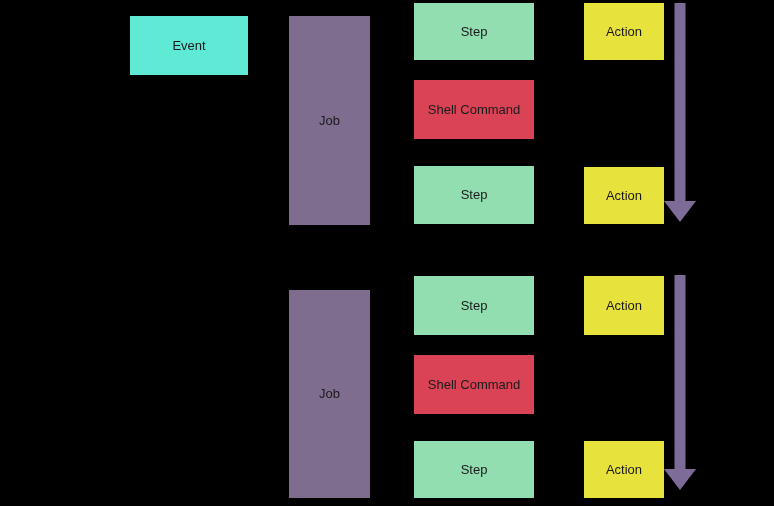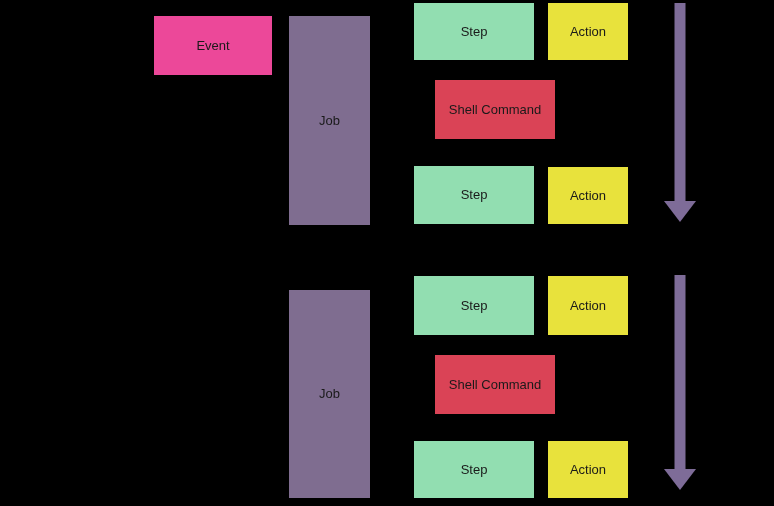--- a/index.html
+++ b/index.html
@@ -13,27 +13,27 @@
     color:#1a1a1a;
   }
   .node{
     position:absolute;
     display:flex;
     align-items:center;
     justify-content:center;
     text-align:left;
     line-height:1.2;
   }
-  .event-box{left:130px;top:16px;width:118px;height:59px;background:#ec4899;margin-left:24px;}
+  .event-box{left:130px;top:16px;width:118px;height:59px;background:#5eead4;}
   .job-box{width:81px;background:#7f6d90;}
   .job-1{left:289px;top:16px;height:209px;}
   .job-2{left:289px;top:290px;height:208px;}
   .step-box{left:414px;width:120px;background:#92deb1;}
-  .shell-box{left:414px;width:120px;background:#da4356;margin-left:21px;}
-  .action-box{left:548px;width:80px;background:#e8e23c;}
+  .shell-box{left:414px;width:120px;background:#da4356;}
+  .action-box{left:584px;width:80px;background:#e8e23c;}
   .r1{top:3px;height:57px;}
   .r2{top:80px;height:59px;}
   .r3{top:166px;height:58px;}
   .r4{top:276px;height:59px;}
   .r5{top:355px;height:59px;}
   .r6{top:441px;height:57px;}
   .ra1{top:3px;height:57px;}
   .ra3{top:167px;height:57px;}
   .ra4{top:276px;height:59px;}
   .ra6{top:441px;height:57px;}

